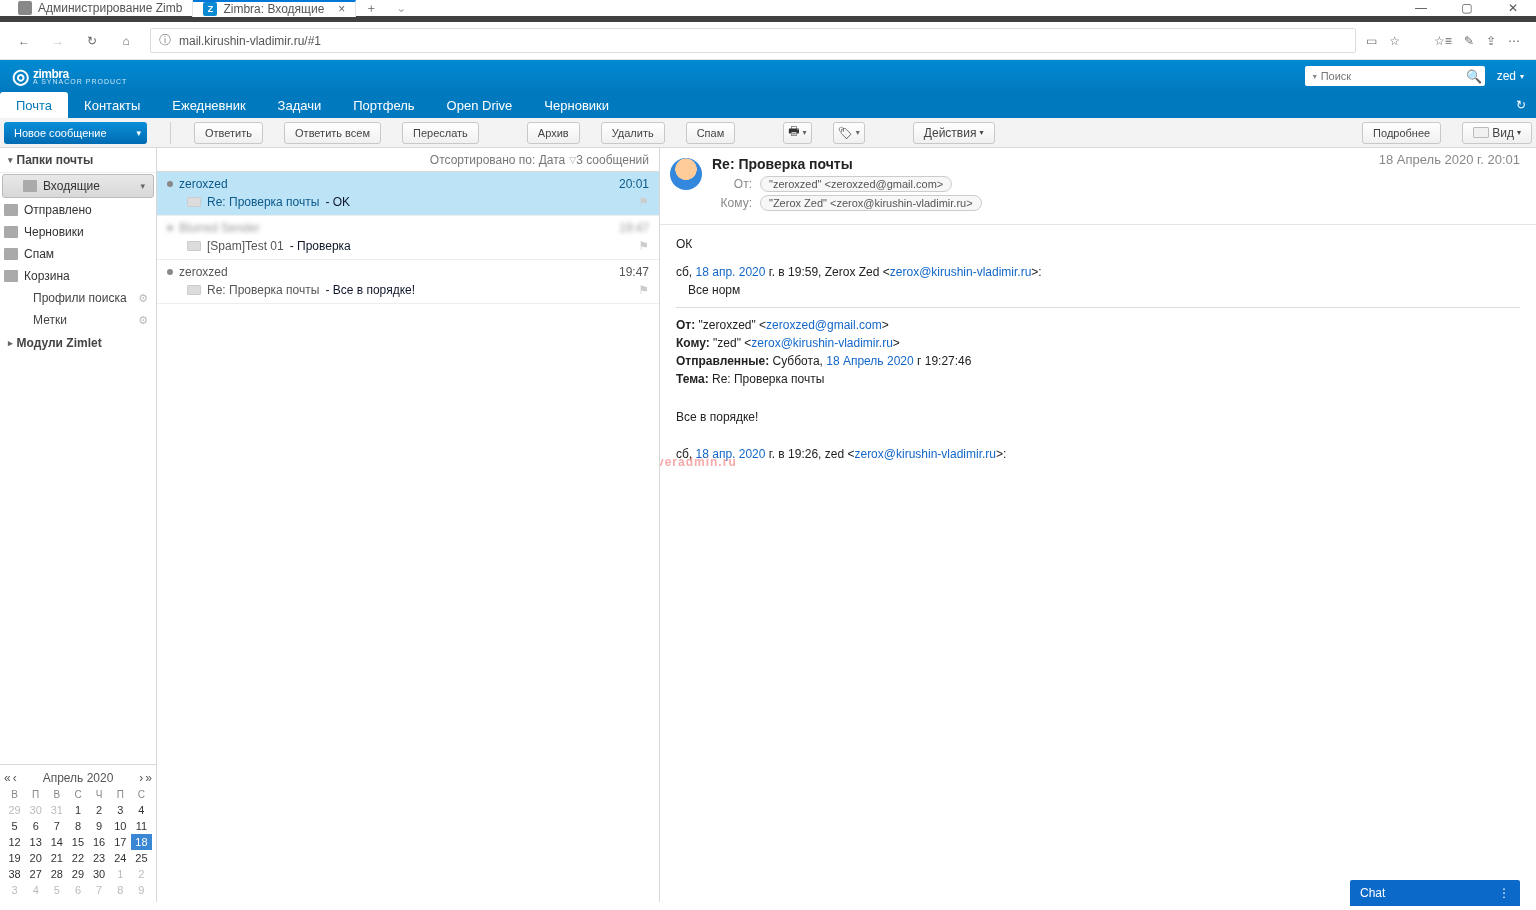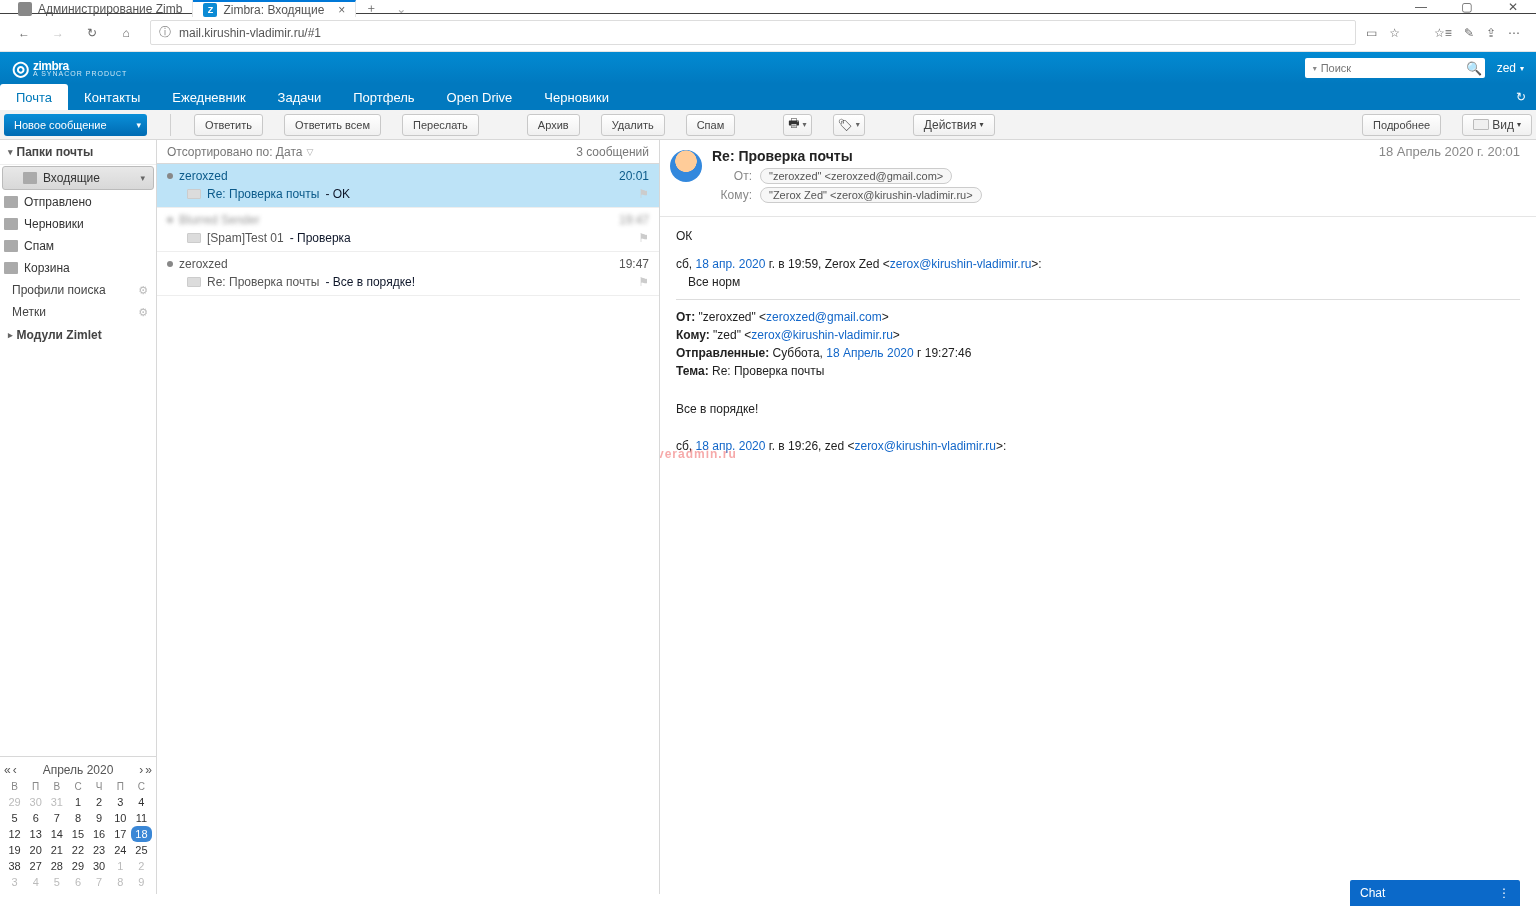--- a/index.html
+++ b/index.html
@@ -1,17 +1,17 @@
 <!DOCTYPE html>
 <html><head>
 <meta charset="utf-8">
 <style>
 *{box-sizing:border-box;margin:0;padding:0;font-family:"Segoe UI",Arial,sans-serif;font-size:12px}
 body{background:#fff;width:1536px;height:910px;overflow:hidden;position:relative;color:#333}
-.win-titlebar{height:14px;background:#fff;display:flex;align-items:flex-start;border-bottom:1px solid #404040}
+.win-titlebar{height:22px;background:#fff;display:flex;align-items:center;border-bottom:6px solid #404040}
 .win-tabs{display:flex;align-items:stretch;padding-left:8px;gap:0}
 .win-tab{display:flex;align-items:center;gap:6px;padding:0 10px;border-right:1px solid #e5e5e5;cursor:default;color:#555}
 .win-tab.active{background:#fff;border-top:2px solid #0078d7}
 .win-tab .favicon{width:14px;height:14px;display:inline-block;border-radius:2px}
 .favicon.admin{background:#888}
 .favicon.zim{background:#0b8ad4;color:#fff;font-weight:bold;font-size:9px;text-align:center;line-height:14px}
 .win-tab .close{margin-left:8px;color:#666}
 .win-newtab{width:30px;display:flex;align-items:center;justify-content:center;color:#666}
 .win-spacer{flex:1}
 .win-ctrls{display:flex}
@@ -47,33 +47,33 @@
 .tb-spacer{flex:1}
 .main{display:flex;height:calc(100% - 156px)}
 .left-col{width:157px;border-right:1px solid #d8d8d8;display:flex;flex-direction:column;background:#fff}
 .folders{flex:1;overflow:auto}
 .folder-hdr{padding:5px 8px;font-weight:bold;color:#444;display:flex;align-items:center;gap:4px;border-bottom:1px solid #eee}
 .folder-hdr .tri{font-size:9px;color:#666}
 .folder-item{padding:4px 8px 4px 4px;display:flex;align-items:center;gap:6px;color:#333;font-size:12px;position:relative}
 .folder-item.sel{background:linear-gradient(#e8e8e8,#d8d8d8);border:1px solid #bbb;border-radius:3px;margin:1px 2px;padding-left:20px}
 .folder-item .ficon{width:14px;height:12px;display:inline-block;background:#aaa;border-radius:1px}
 .folder-item .dd{margin-left:auto;font-size:9px;color:#666}
-.folder-sub{padding:4px 8px 4px 12px;color:#444;display:flex;align-items:center;justify-content:space-between}
+.folder-sub{padding:4px 8px 4px 33px;color:#444;display:flex;align-items:center;justify-content:space-between}
 .folder-sub .gear{color:#bbb;font-size:11px}
 .calendar{border-top:1px solid #d8d8d8;padding:4px;font-size:11px}
 .cal-hdr{display:flex;align-items:center;justify-content:space-between;padding:2px 0;color:#555}
 .cal-hdr .nav{display:flex;gap:2px}
 .cal-hdr .nav span{cursor:default}
 .cal-grid{width:100%;border-collapse:collapse}
 .cal-grid th{color:#888;font-weight:normal;padding:2px;font-size:10px}
 .cal-grid td{text-align:center;padding:2px 0;color:#333;font-size:11px}
 .cal-grid td.gray{color:#bbb}
-.cal-grid td.today{background:#3a87d6;color:#fff;border-radius:6px}
+.cal-grid td.today{background:#3a87d6;color:#fff;border-radius:0}
 .mid-col{width:503px;border-right:1px solid #d8d8d8;display:flex;flex-direction:column}
-.mid-hdr{height:24px;border-bottom:1px solid #d8d8d8;display:flex;align-items:center;padding:0 10px;color:#777;font-size:11px;justify-content:space-between}
+.mid-hdr{height:24px;border-bottom:1px solid #d8d8d8;display:flex;align-items:center;padding:0 10px;color:#777;font-size:11px;justify-content:flex-end}
 .mid-hdr .sort{display:flex;align-items:center;gap:4px}
 .msg-list{flex:1;overflow:auto}
 .msg-group{border-bottom:1px solid #eee}
 .msg-from{padding:5px 10px 2px 22px;display:flex;justify-content:space-between;align-items:center;color:#555;font-size:12px}
 .msg-from .dot{position:absolute;left:10px;width:6px;height:6px;background:#888;border-radius:50%}
 .msg-from{position:relative}
 .msg-line{padding:2px 10px 6px 30px;display:flex;align-items:center;gap:6px;color:#777;font-size:12px}
 .msg-line .eicon{width:14px;height:10px;background:#dcdcdc;border-radius:1px;border:1px solid #ccc}
 .msg-line .subj{color:#555}
 .msg-line .prev{color:#0f172a}

